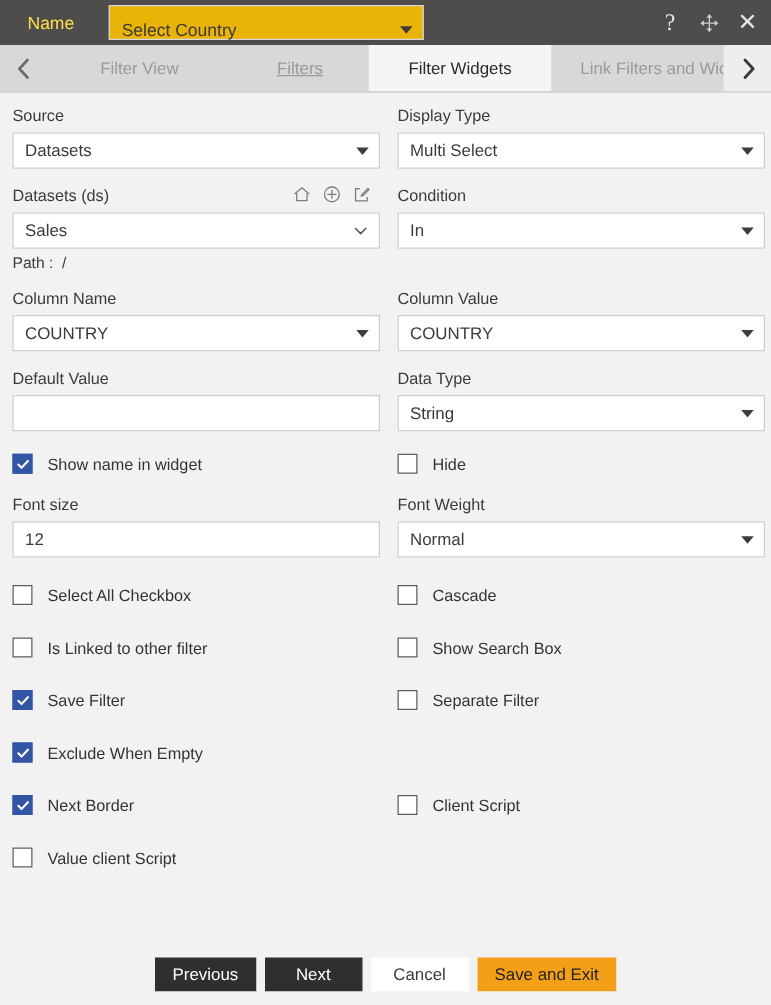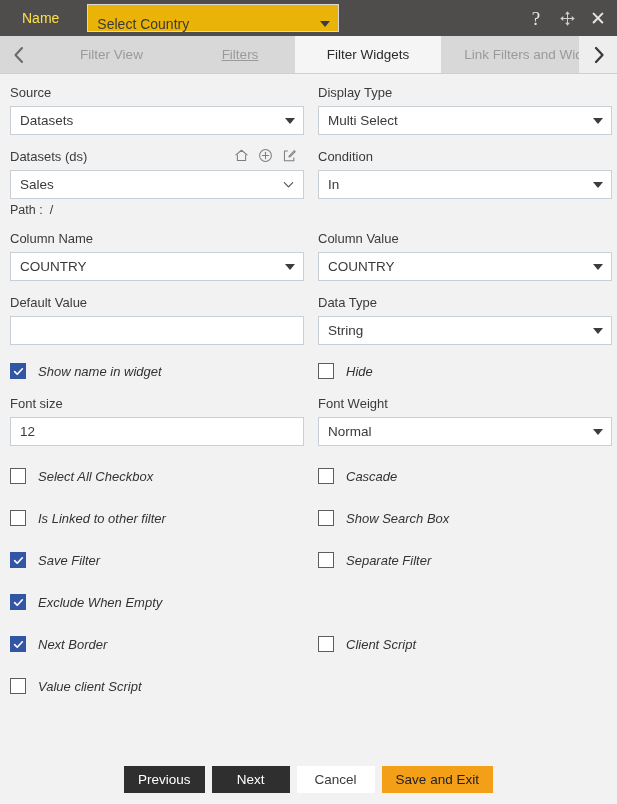--- a/index.html
+++ b/index.html
@@ -183,21 +183,20 @@
     height: 17px;
     line-height: 17px;
   }
   .gap-sm { height: 11px; }
   .gap-md { height: 13px; }
 
   
   .cbrow {
     display: flex;
     gap: 14px;
-    font-style: italic;
   }
   .cbcell {
     width: 294px;
     flex: none;
     display: flex;
     align-items: center;
     height: 26px;
     cursor: pointer;
   }
   .cbcell.empty { cursor: default; }

